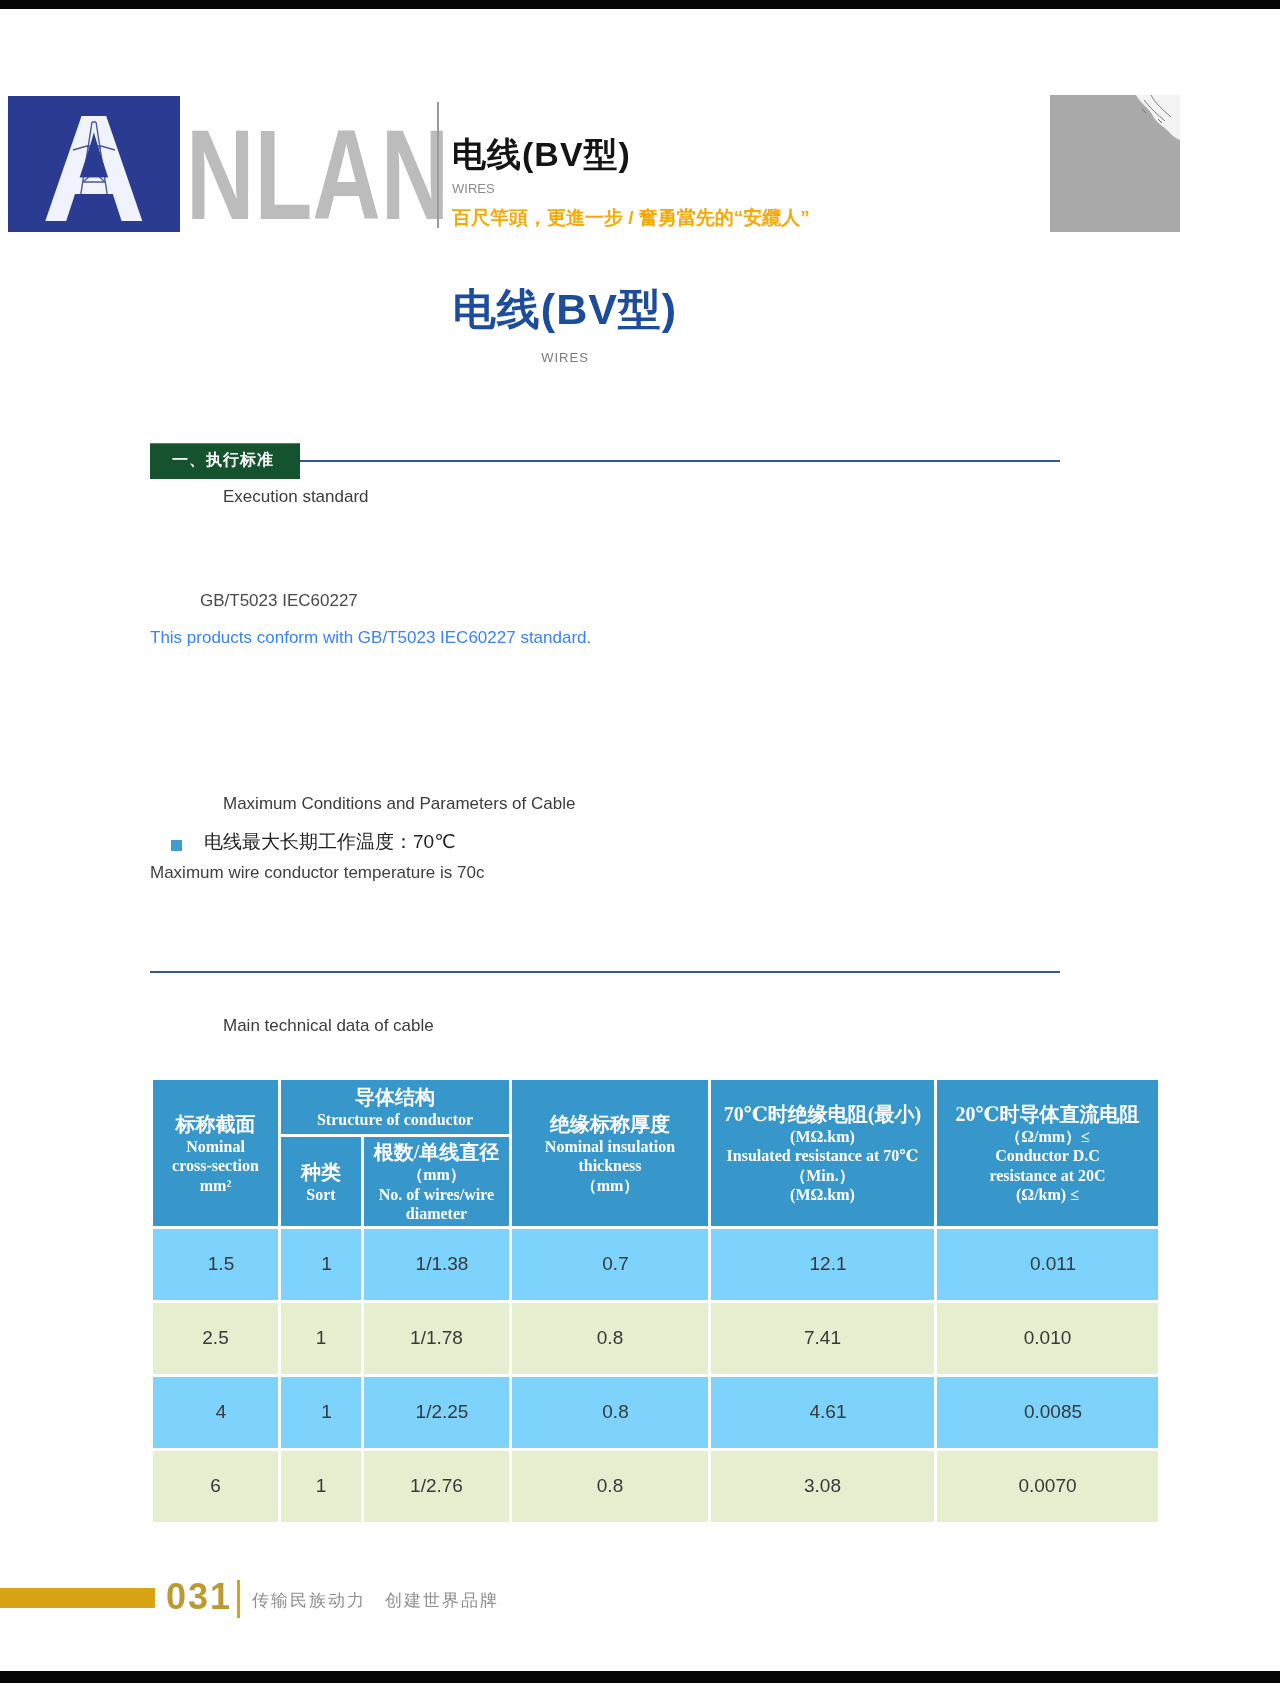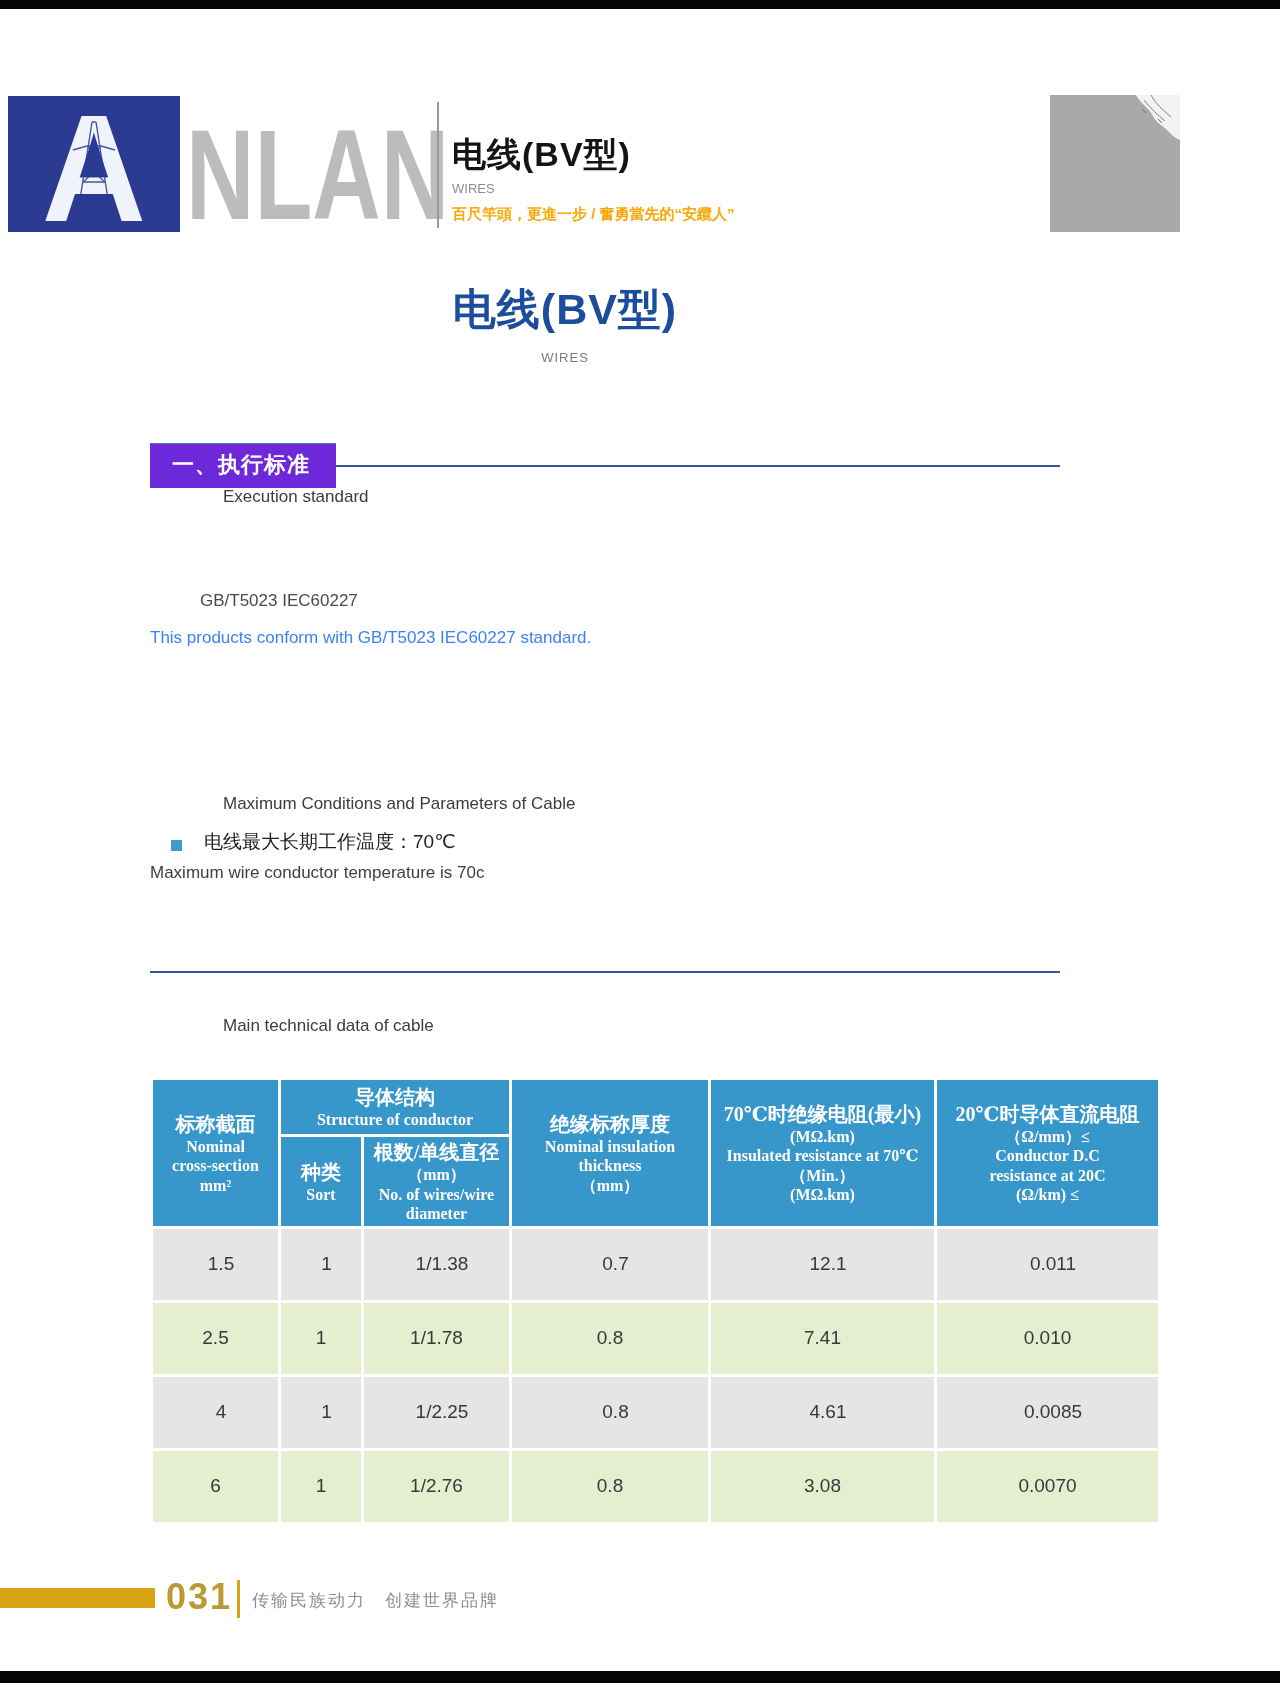--- a/index.html
+++ b/index.html
@@ -21,32 +21,32 @@
   }
   .logo-tower { position:absolute; left:63px; top:24px; }
   .logo-rest {
     left:186px; top:116px; font-size:128px; line-height:0.92; font-weight:bold;
     color:#bcbcbc; transform:scaleX(0.74); transform-origin:left top; white-space:nowrap;
   }
   .header-divider { left:437px; top:102px; width:2px; height:126px; background:#9a9a9a; }
   .header-product { left:452px; top:132px; }
   .hp-zh { font-size:34px; font-weight:bold; color:#141414; letter-spacing:1px; }
   .hp-en { font-size:13px; color:#8c8c8c; margin-top:3px; }
-  .hp-slogan { font-size:15px; font-weight:bold; color:#f9a703; margin-top:9px; white-space:nowrap; }
+  .hp-slogan { font-size:19px; font-weight:bold; color:#f9a703; margin-top:9px; white-space:nowrap; }
   .map-img { left:1050px; top:95px; width:130px; height:137px; }
 
   
   .main-title { left:0; top:281px; width:1130px; text-align:center; }
   .mt-zh { font-size:43px; font-weight:bold; color:#1c4c9c; letter-spacing:1px; }
   .mt-en { font-size:13px; color:#7b7b7b; margin-top:11px; letter-spacing:1px; }
 
   
   .sec { left:150px; right:220px; display:flex; align-items:center; }
   .sec-box {
-    background:#6d28d9; color:#ffffff; font-size:22px; font-weight:bold;
+    background:#14532d; color:#ffffff; font-size:16px; font-weight:bold;
     padding:6px 26px 8px 22px; white-space:nowrap; letter-spacing:1px;
     border-top:1px solid #5574bb;
   }
   .sec-rule { flex:1; height:2px; background:#34549e; }
   .sec-1 { top:443px; } .sec-2 { top:750px; } .sec-3 { top:971px; }
   .sec-sub { left:223px; font-size:17px; color:#3c3c3c; }
   .sub-1 { top:487px; } .sub-2 { top:794px; } .sub-3 { top:1016px; }
 
   .std-line1 { left:200px; top:591px; font-size:17px; color:#4a4a4a; }
   .std-line2 { left:150px; top:628px; font-size:17px; color:#3b82f6; }
@@ -65,21 +65,21 @@
     font-family:"Liberation Serif","DejaVu Serif",serif; font-weight:bold; padding:2px 2px;
   }
   .th-zh { font-size:20px; line-height:1.3; }
   .th-en { font-size:16px; line-height:1.22; }
   .row-group th { height:50px; }
   .row-sub th { height:80px; }
   .data-table td {
     text-align:center; vertical-align:middle; height:69px;
     font-size:19px; color:#383838;
   }
-  .r-blue td  { background:#e5e5e5;padding-left:12px; }
+  .r-blue td  { background:#7dd3fc;padding-left:12px; }
   .r-green td { background:#e5eecf; }
 
   
   .footer-bar { left:0; top:1588px; width:155px; height:20px; background:#d8a413; }
   .footer-num {
     left:166px; top:1576px; font-size:36px; font-weight:bold;
     font-family:Liberation Sans, sans-serif; color:#bb9a33; letter-spacing:2px;
   }
   .footer-divider { left:237px; top:1580px; width:3px; height:38px; background:#d8a413; }
   .footer-text { left:252px; top:1589px; font-size:17px; color:#8f8f8f; letter-spacing:2px; }

